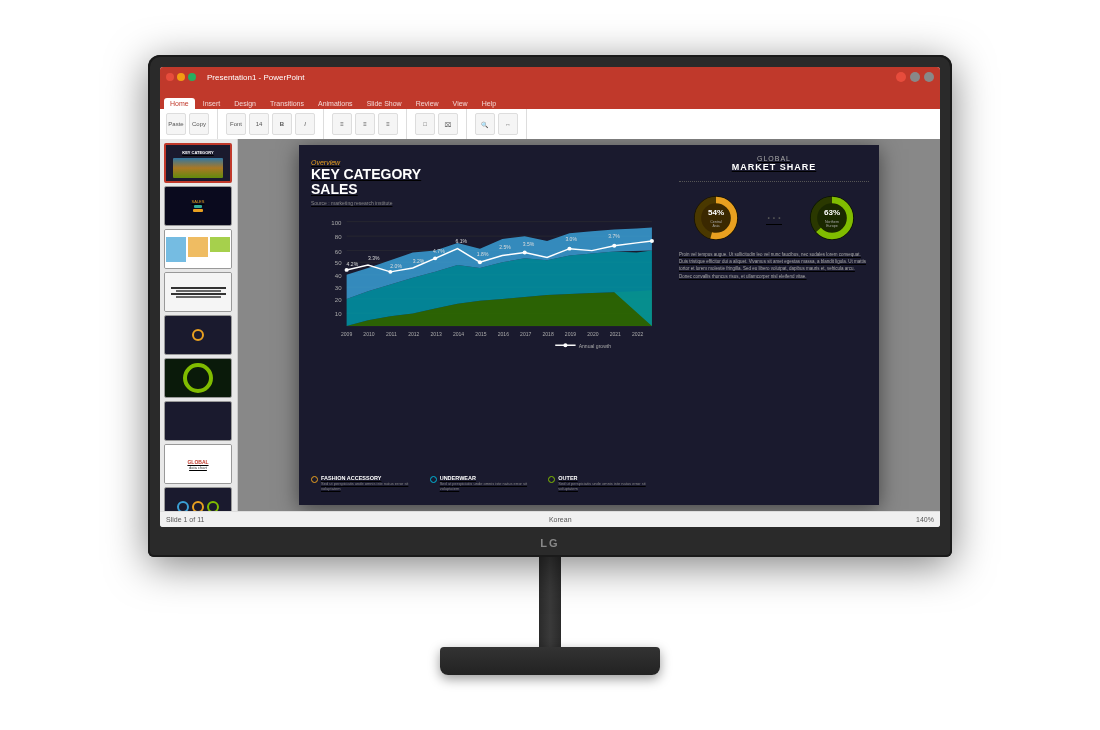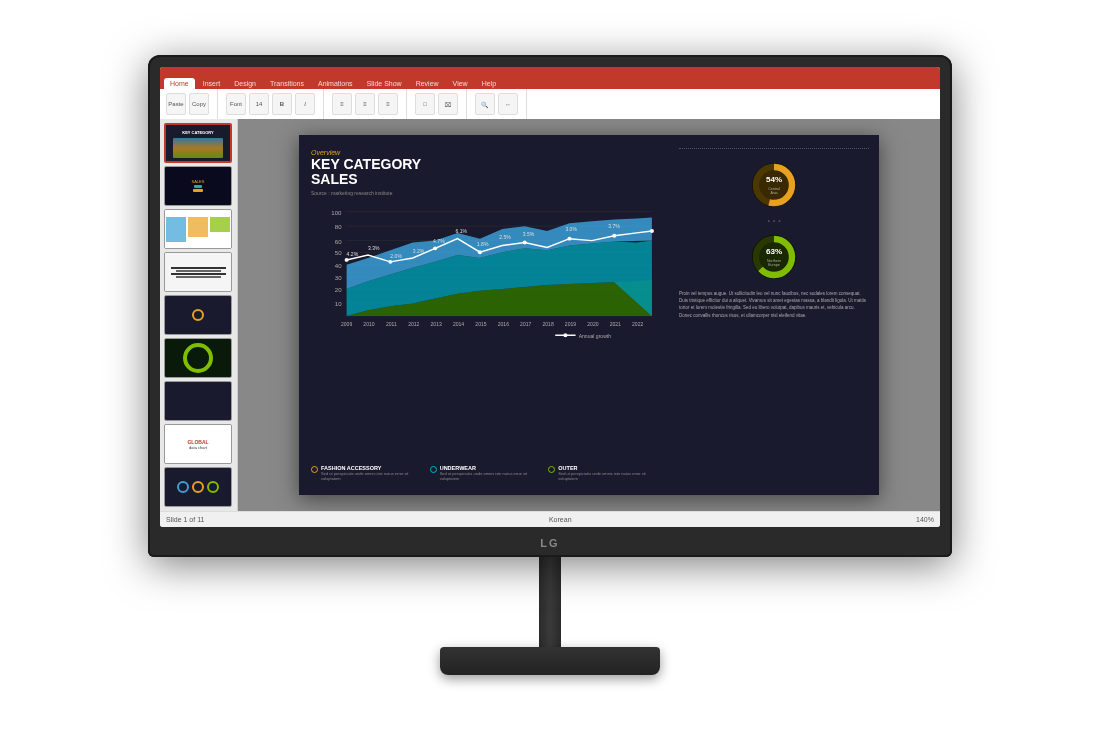--- a/index.html
+++ b/index.html
@@ -162,20 +162,21 @@
       justify-content: center;
       font-size: 6px;
       color: #555;
     }
 
     
     .ppt-body {
       flex: 1;
       display: flex;
       overflow: hidden;
+      text-decoration: underline;
     }
 
     
     .slide-panel {
       width: 78px;
       background: #e8e8e8;
       overflow-y: auto;
       padding: 4px;
       display: flex;
       flex-direction: column;
@@ -340,21 +341,20 @@
     
     .donuts-top {
       display: flex;
       justify-content: center;
     }
 
     .donuts-bottom {
       display: flex;
       justify-content: space-around;
       align-items: center;
-      flex-direction: column;
     }
 
     .donut-wrapper {
       display: flex;
       flex-direction: column;
       align-items: center;
       position: relative;
     }
 
     .donut-svg {
@@ -401,20 +401,33 @@
   </style>
 </head>
 <body>
 
 <div class="monitor-outer">
   <div class="monitor-bezel">
     <div class="monitor-screen">
 
       <div class="ppt-window">
 
+        <div class="titlebar">
+          <div class="titlebar-left">
+            <div class="titlebar-dot" style="background:#e74c3c;"></div>
+            <div class="titlebar-dot" style="background:#f39c12;"></div>
+            <div class="titlebar-dot" style="background:#27ae60;"></div>
+            <span class="titlebar-text">Presentation1 - PowerPoint</span>
+          </div>
+          <div class="titlebar-right">
+            <div class="titlebar-btn" style="background:#e74c3c;"></div>
+            <div class="titlebar-btn" style="background:#888;"></div>
+            <div class="titlebar-btn" style="background:#888;"></div>
+          </div>
+        </div>
 
         <div class="ribbon-tabs">
           <div class="ribbon-tab active">Home</div>
           <div class="ribbon-tab">Insert</div>
           <div class="ribbon-tab">Design</div>
           <div class="ribbon-tab">Transitions</div>
           <div class="ribbon-tab">Animations</div>
           <div class="ribbon-tab">Slide Show</div>
           <div class="ribbon-tab">Review</div>
           <div class="ribbon-tab">View</div>
@@ -638,20 +651,24 @@
                     <div class="legend-dot" style="border-color:#80bc00; background:transparent;"></div>
                     <div class="legend-content">
                       <div class="legend-title">OUTER</div>
                       <div class="legend-desc">Sed ut perspiciatis unde omnis iste natus error sit voluptatem</div>
                     </div>
                   </div>
                 </div>
               </div>
 
               <div class="slide-right">
+                <div class="market-share-title">
+                  <div class="global-label">GLOBAL</div>
+                  <div class="market-share-heading">MARKET SHARE</div>
+                </div>
                 <hr class="market-divider">
 
 
                 <div class="donuts-bottom">
                   <div class="donut-wrapper">
                     <svg width="54" height="54" viewBox="0 0 60 60">
                       <circle cx="30" cy="30" r="24" fill="#3a2800" stroke="#1a1400" stroke-width="1"></circle>
                       <circle cx="30" cy="30" r="20" fill="none" stroke="#4a3800" stroke-width="7"></circle>
                       <circle cx="30" cy="30" r="20" fill="none" stroke="#e8a020" stroke-width="7" stroke-dasharray="67.9 57.7" stroke-dashoffset="0" transform="rotate(-90 30 30)"></circle>
                       <text x="30" y="27" text-anchor="middle" fill="white" font-size="9" font-weight="bold">54%</text>

